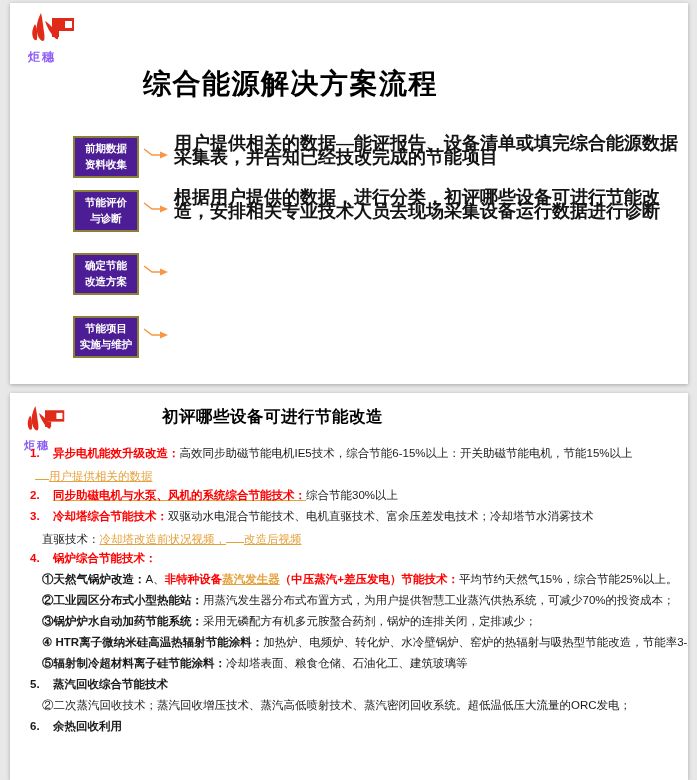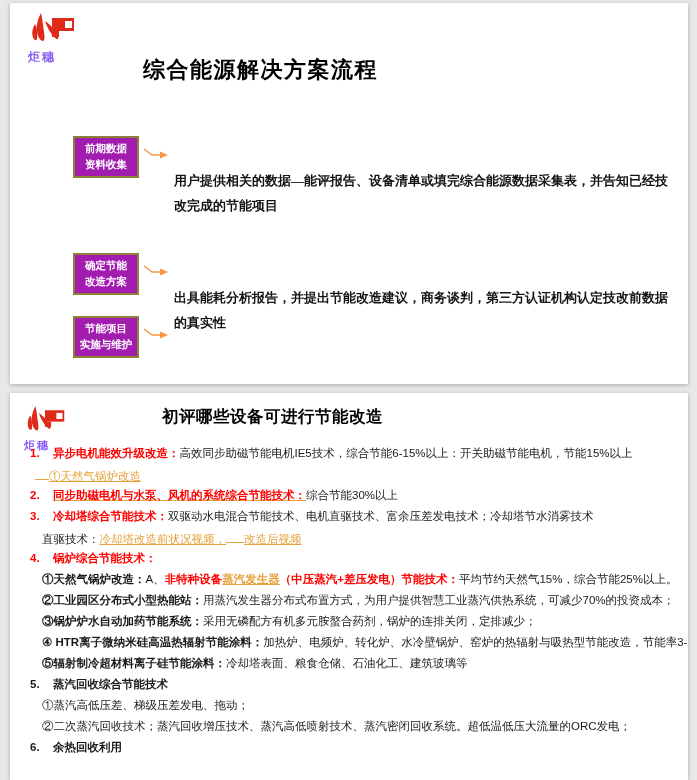--- a/index.html
+++ b/index.html
@@ -21,37 +21,37 @@
   #page1 .logo{left:18px;top:9px;}
   #page2 .logo{left:14px;top:12px;}
   .brand{
     display:block;font-weight:bold;color:#8b5cf6;
     letter-spacing:2px;font-size:12px;margin-top:1px;
   }
   #page2 .brand{font-size:11px;}
 
   
   .p1-title{
-    position:absolute;left:133px;top:52px;
-    font-size:22px;font-weight:bold;color:#000;letter-spacing:1.5px;
+    position:absolute;left:133px;top:62px;
+    font-size:28px;font-weight:bold;color:#000;letter-spacing:1.5px;
     font-family:"Liberation Sans", sans-serif;
   }
   .step-row{position:absolute;left:63px;display:flex;align-items:flex-start;}
   .step-row.r0{top:133px;} .step-row.r1{top:187px;}
   .step-row.r2{top:250px;} .step-row.r3{top:313px;}
   .step-box{
-    width:62px;min-height:34px;background:#a21caf;border:2px solid #8c7f36;
+    width:62px;min-height:34px;background:#4c1d95;border:2px solid #8c7f36;
     color:#fff;font-size:10.5px;font-weight:bold;text-align:center;
     display:flex;flex-direction:column;justify-content:center;
     line-height:1.5;padding:2px 0;flex:none;
   }
   .step-arrow{flex:none;margin:11px 2px 0 4px;}
   .step-desc{
-    width:505px;margin-left:3px;font-size:13px;font-weight:600;color:#141414;
-    line-height:25px;font-family:"Liberation Serif", serif;margin-top:32px;
+    width:505px;margin-left:3px;font-size:18px;font-weight:600;color:#141414;
+    line-height:14px;font-family:"Liberation Serif", serif;
   }
 
   
   .p2-title{
     position:absolute;left:152px;top:13px;
     font-size:16.5px;font-weight:bold;color:#000;letter-spacing:0.5px;
   }
   .list{
     position:absolute;left:20px;top:50px;width:650px;
     font-size:11.5px;color:#1a1a1a;
@@ -97,33 +97,45 @@
     </div>
     <span class="step-arrow">
       <svg width="26" height="14" viewBox="0 0 26 14">
           <path d="M1 2 L9 8 H18" fill="none" stroke="#f79646" stroke-width="1.5"></path>
           <path d="M25 8 L17 4.4 V11.6 Z" fill="#f79646"></path>
         </svg>
     </span>
     <div class="step-desc">用户提供相关的数据—能评报告、设备清单或填完综合能源数据采集表，并告知已经技改完成的节能项目</div>
   </div>
 
+  <div class="step-row r1">
+    <div class="step-box">
+      <span>节能评价</span>
+      <span>与诊断</span>
+    </div>
+    <span class="step-arrow">
+      <svg width="26" height="14" viewBox="0 0 26 14">
+          <path d="M1 2 L9 8 H18" fill="none" stroke="#f79646" stroke-width="1.5"></path>
+          <path d="M25 8 L17 4.4 V11.6 Z" fill="#f79646"></path>
+        </svg>
+    </span>
+    <div class="step-desc">根据用户提供的数据，进行分类，初评哪些设备可进行节能改造，安排相关专业技术人员去现场采集设备运行数据进行诊断</div>
+  </div>
 
   <div class="step-row r2">
     <div class="step-box">
       <span>确定节能</span>
       <span>改造方案</span>
     </div>
     <span class="step-arrow">
       <svg width="26" height="14" viewBox="0 0 26 14">
           <path d="M1 2 L9 8 H18" fill="none" stroke="#f79646" stroke-width="1.5"></path>
           <path d="M25 8 L17 4.4 V11.6 Z" fill="#f79646"></path>
         </svg>
     </span>
-    <div class="step-desc">出具能耗分析报告，并提出节能改造建议，商务谈判，第三方认证机构认定技改前数据的真实性</div>
   </div>
 
   <div class="step-row r3">
     <div class="step-box">
       <span>节能项目</span>
       <span>实施与维护</span>
     </div>
     <span class="step-arrow">
       <svg width="26" height="14" viewBox="0 0 26 14">
           <path d="M1 2 L9 8 H18" fill="none" stroke="#f79646" stroke-width="1.5"></path>
@@ -149,21 +161,21 @@
 
   <div class="p2-title">初评哪些设备可进行节能改造</div>
 
   <div class="list">
 
     <div class="line">
       <span class="num red">1.</span><span class="red-b">异步电机能效升级改造：</span><span>高效同步助磁节能电机IE5技术，综合节能6-15%以上：开关助磁节能电机，节能15%以上</span>
     </div>
 
     <div class="line indent">
-      <span class="uspacer" style="width:14px"></span><a class="lnk">①天然气锅炉改造</a>
+      <span class="uspacer" style="width:14px"></span><a class="lnk">用户提供相关的数据</a>
     </div>
 
     <div class="line">
       <span class="num red">2.</span><span class="red-b u-org">同步助磁电机与水泵、风机的系统综合节能技术：</span><span>综合节能30%以上</span>
     </div>
 
 
     <div class="line">
       <span class="num red">3.</span><span class="red-b">冷却塔综合节能技术：</span><span>双驱动水电混合节能技术、电机直驱技术、富余压差发电技术；冷却塔节水消雾技术</span>
     </div>
@@ -193,23 +205,20 @@
     </div>
 
     <div class="line sub">
       <span class="blk-b">⑤辐射制冷超材料离子硅节能涂料：</span><span>冷却塔表面、粮食仓储、石油化工、建筑玻璃等</span>
     </div>
 
     <div class="line">
       <span class="num">5.</span><span class="blk-b">蒸汽回收综合节能技术</span>
     </div>
 
-    <div class="line sub">
-      <span>①蒸汽高低压差、梯级压差发电、拖动；</span>
-    </div>
 
     <div class="line sub">
       <span>②二次蒸汽回收技术；蒸汽回收增压技术、蒸汽高低喷射技术、蒸汽密闭回收系统。超低温低压大流量的ORC发电；</span>
     </div>
 
     <div class="line">
       <span class="num">6.</span><span class="blk-b">余热回收利用</span>
     </div>
 
   </div>

